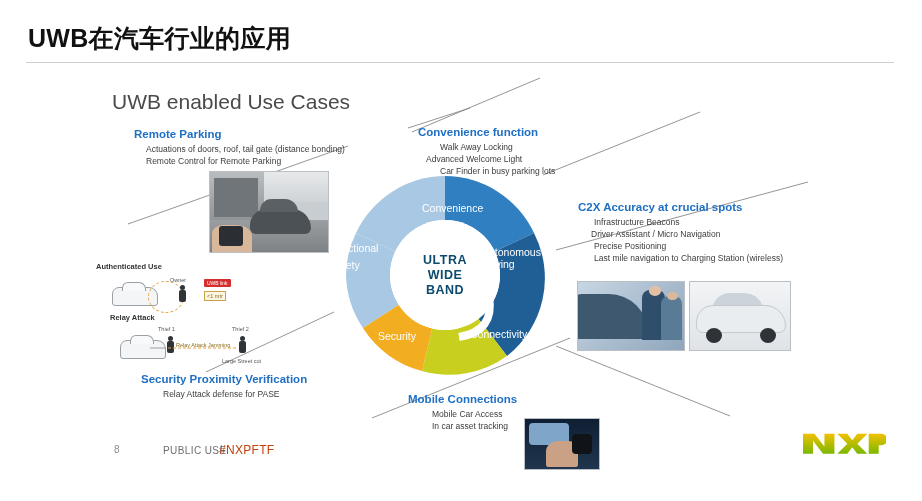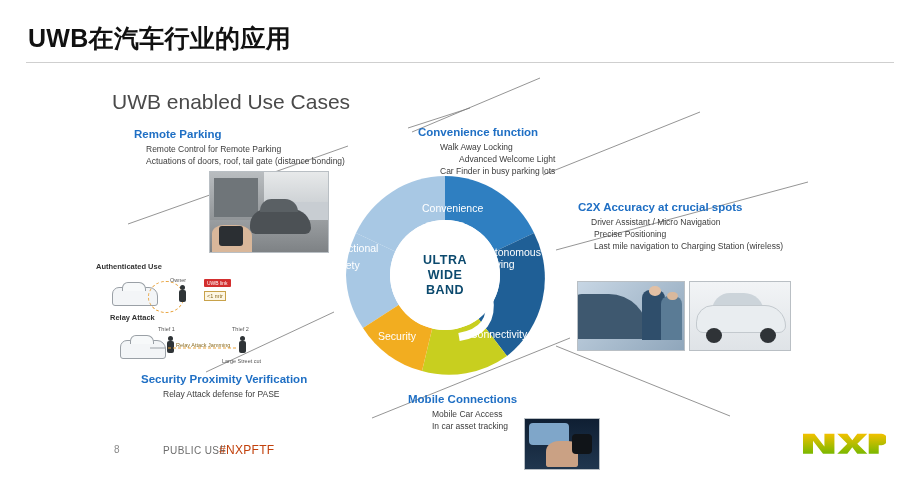--- a/index.html
+++ b/index.html
@@ -289,33 +289,34 @@
     </div>
     <div class="seg-label" style="left:92px; top:42px;">Convenience</div>
     <div class="seg-label" style="left:152px; top:86px; width:56px; white-space:normal; line-height:12px;">Autonomous Driving</div>
     <div class="seg-label" style="left:140px; top:168px;">Connectivity</div>
     <div class="seg-label" style="left:48px; top:170px;">Security</div>
     <div class="seg-label" style="left:0; top:80px; width:52px; white-space:normal; line-height:17px; color:#ffffff;">Functional Safety</div>
   </div>
 
   <div class="ann" style="left:134px; top:128px;">
     <div class="ann-title">Remote Parking</div>
+    <div class="ann-line" style="margin-left:12px;">Actuations of doors, roof, tail gate (distance bonding)</div>
     <div class="ann-line" style="margin-left:12px;">Remote Control for Remote Parking</div>
-    <div class="ann-line" style="margin-left:12px;">Actuations of doors, roof, tail gate (distance bonding)</div>
   </div>
 
   <div class="ann" style="left:418px; top:126px;">
     <div class="ann-title">Convenience function</div>
     <div class="ann-line" style="margin-left:22px;">Walk Away Locking</div>
-    <div class="ann-line" style="margin-left:8px;text-align:right;">Advanced Welcome Light</div>
+    <div class="ann-line" style="margin-left:8px;">Advanced Welcome Light</div>
     <div class="ann-line" style="margin-left:22px;">Car Finder in busy parking lots</div>
   </div>
 
   <div class="ann" style="left:578px; top:201px;">
     <div class="ann-title">C2X Accuracy at crucial spots</div>
+    <div class="ann-line" style="margin-left:16px;">Infrastructure Beacons</div>
     <div class="ann-line" style="margin-left:13px;">Driver Assistant / Micro Navigation</div>
     <div class="ann-line" style="margin-left:16px;">Precise Positioning</div>
     <div class="ann-line" style="margin-left:16px;">Last mile navigation to Charging Station (wireless)</div>
   </div>
 
   <div class="ann" style="left:141px; top:373px;">
     <div class="ann-title">Security Proximity Verification</div>
     <div class="ann-line" style="margin-left:22px;">Relay Attack  defense for PASE</div>
   </div>
 

